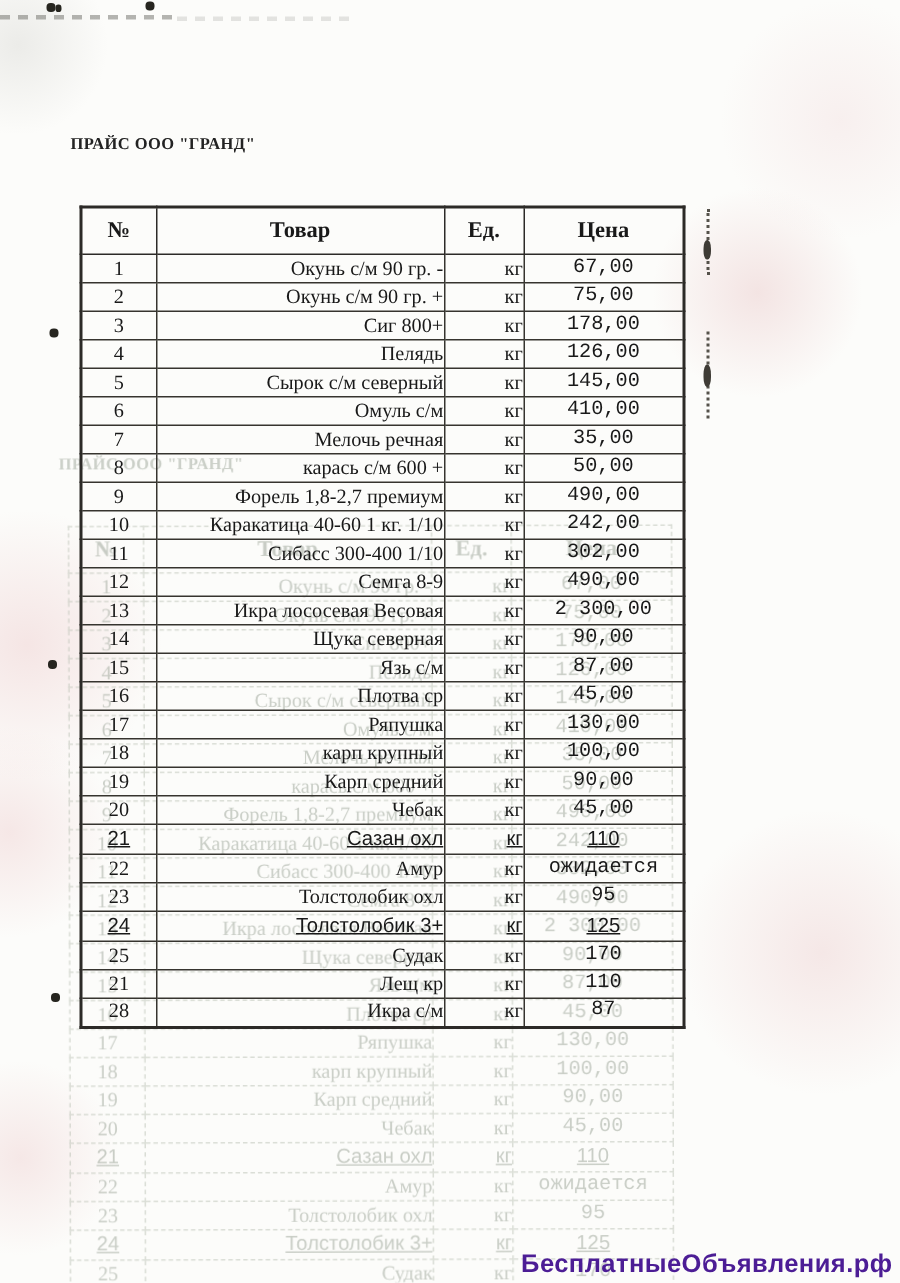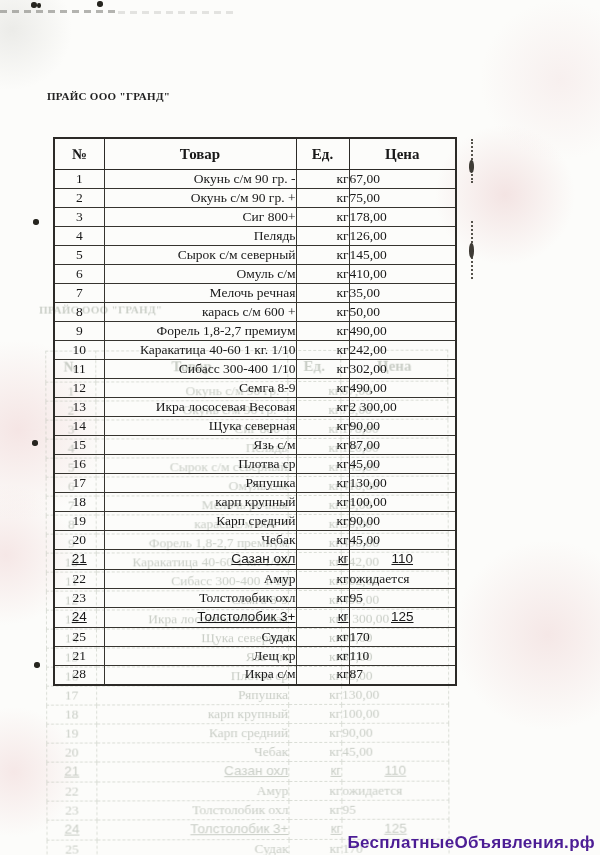--- a/index.html
+++ b/index.html
@@ -37,21 +37,21 @@
     border:1px solid #36342f;padding:0;
     font-size:13.5px;color:#191919;line-height:1.1;
     white-space:nowrap;overflow:hidden;
   }
   tr.serif{height:19px}
   tr.sans{height:20px}
   tr.sans td{font-family:"Liberation Sans",sans-serif;text-decoration:underline;}
   td.col-num{text-align:center;}
   td.col-item{padding-left:6px;text-align:right;}
   td.col-unit{padding-left:12px;font-size:12.5px;text-align:right;}
-  td.col-price{text-align:left;padding-right:36px;}
+  td.col-price{text-align:center;padding-right:36px;font-family:Liberation Mono, monospace;}
   tr.sans td.col-price{text-align:center;padding-right:0;}
 
   
   .ghost{transform:translate(-7px,213px) rotate(-0.15deg);opacity:.5;filter:blur(.4px);z-index:1;}
   .ghost .doc-title{color:#9aa396;}
   .ghost table.price{border:1px dashed #a9b1a4;}
   .ghost table.price th,.ghost table.price td{border:1px dashed #b8bfb2;color:#97a093;}
   .main{z-index:2;}
 
   

